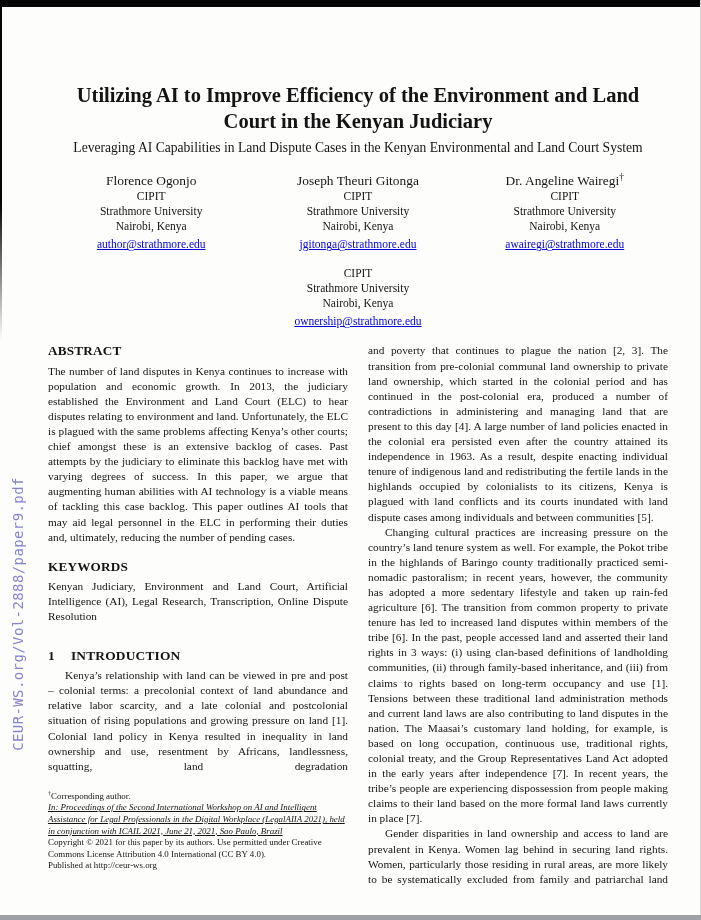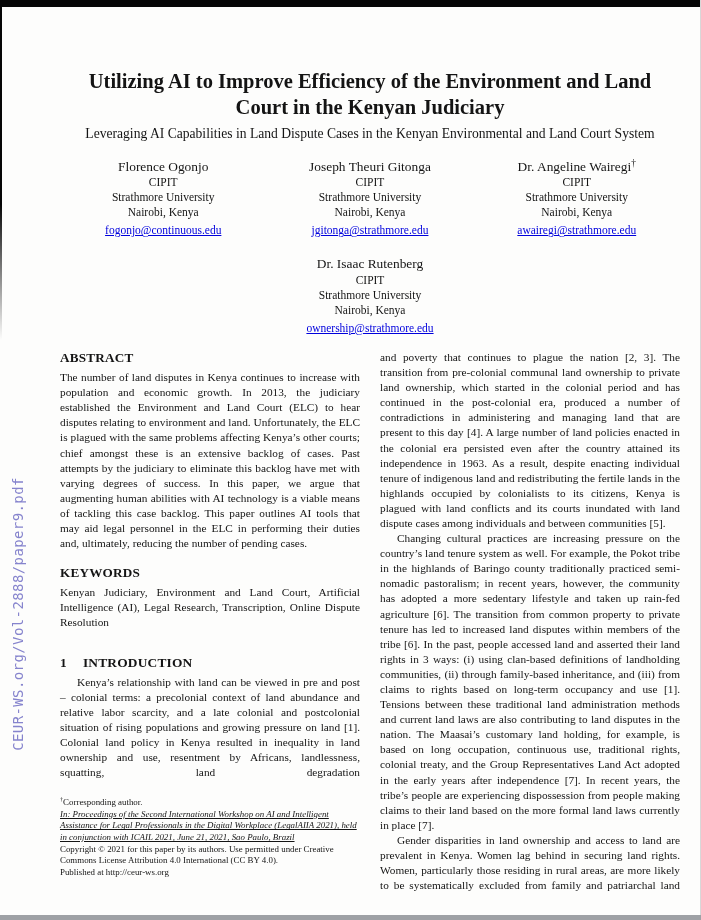--- a/index.html
+++ b/index.html
@@ -14,21 +14,21 @@
   .bottombar { position:absolute; bottom:0; left:0; width:701px; height:5px; background:#9ea1a5; }
 
   .watermark {
     position:absolute; left:18px; top:614px;
     transform: translate(-50%,-50%) rotate(-90deg);
     white-space:nowrap;
     font-family:"DejaVu Sans Mono", monospace;
     font-size:14px; letter-spacing:0.4px; color:#8684cd;
   }
 
-  .content { position:absolute; left:48px; top:68px; width:620px;margin-left:12px; }
+  .content { position:absolute; left:48px; top:82px; width:620px; }
 
   .title {
     font-size:20.5px; font-weight:bold; text-align:center;
     line-height:26px; margin:0 auto; max-width:584px;
   }
   .subtitle { font-size:13.6px; text-align:center; margin-top:5px; line-height:18px; }
 
   .authors-row { display:flex; justify-content:space-between; margin-top:12px; }
   .author { width:33.3%; text-align:center; }
   .author .name { font-size:13.4px; line-height:17px; }
@@ -69,41 +69,40 @@
 
     <h1 class="title">Utilizing AI to Improve Efficiency of the Environment and Land Court in the Kenyan Judiciary</h1>
     <div class="subtitle">Leveraging AI Capabilities in Land Dispute Cases in the Kenyan Environmental and Land Court System</div>
 
     <div class="authors-row">
       <div class="author">
         <div class="name"><span>Florence Ogonjo</span><sup></sup></div>
         <div class="line">CIPIT</div>
         <div class="line">Strathmore University</div>
         <div class="line">Nairobi, Kenya</div>
-        <a class="email">fogonjo@continuous.edu</a>
+        <a class="email">author@strathmore.edu</a>
       </div>
       <div class="author">
         <div class="name"><span>Joseph Theuri Gitonga</span><sup></sup></div>
         <div class="line">CIPIT</div>
         <div class="line">Strathmore University</div>
         <div class="line">Nairobi, Kenya</div>
         <a class="email">jgitonga@strathmore.edu</a>
       </div>
       <div class="author">
         <div class="name"><span>Dr. Angeline Wairegi</span><sup>†</sup></div>
         <div class="line">CIPIT</div>
         <div class="line">Strathmore University</div>
         <div class="line">Nairobi, Kenya</div>
         <a class="email">awairegi@strathmore.edu</a>
       </div>
     </div>
 
     <div class="author4-wrap">
       <div class="author">
-        <div class="name"><span>Dr. Isaac Rutenberg</span><sup></sup></div>
         <div class="line">CIPIT</div>
         <div class="line">Strathmore University</div>
         <div class="line">Nairobi, Kenya</div>
         <a class="email">ownership@strathmore.edu</a>
       </div>
     </div>
 
     <div class="columns">
 
       <div class="col">

